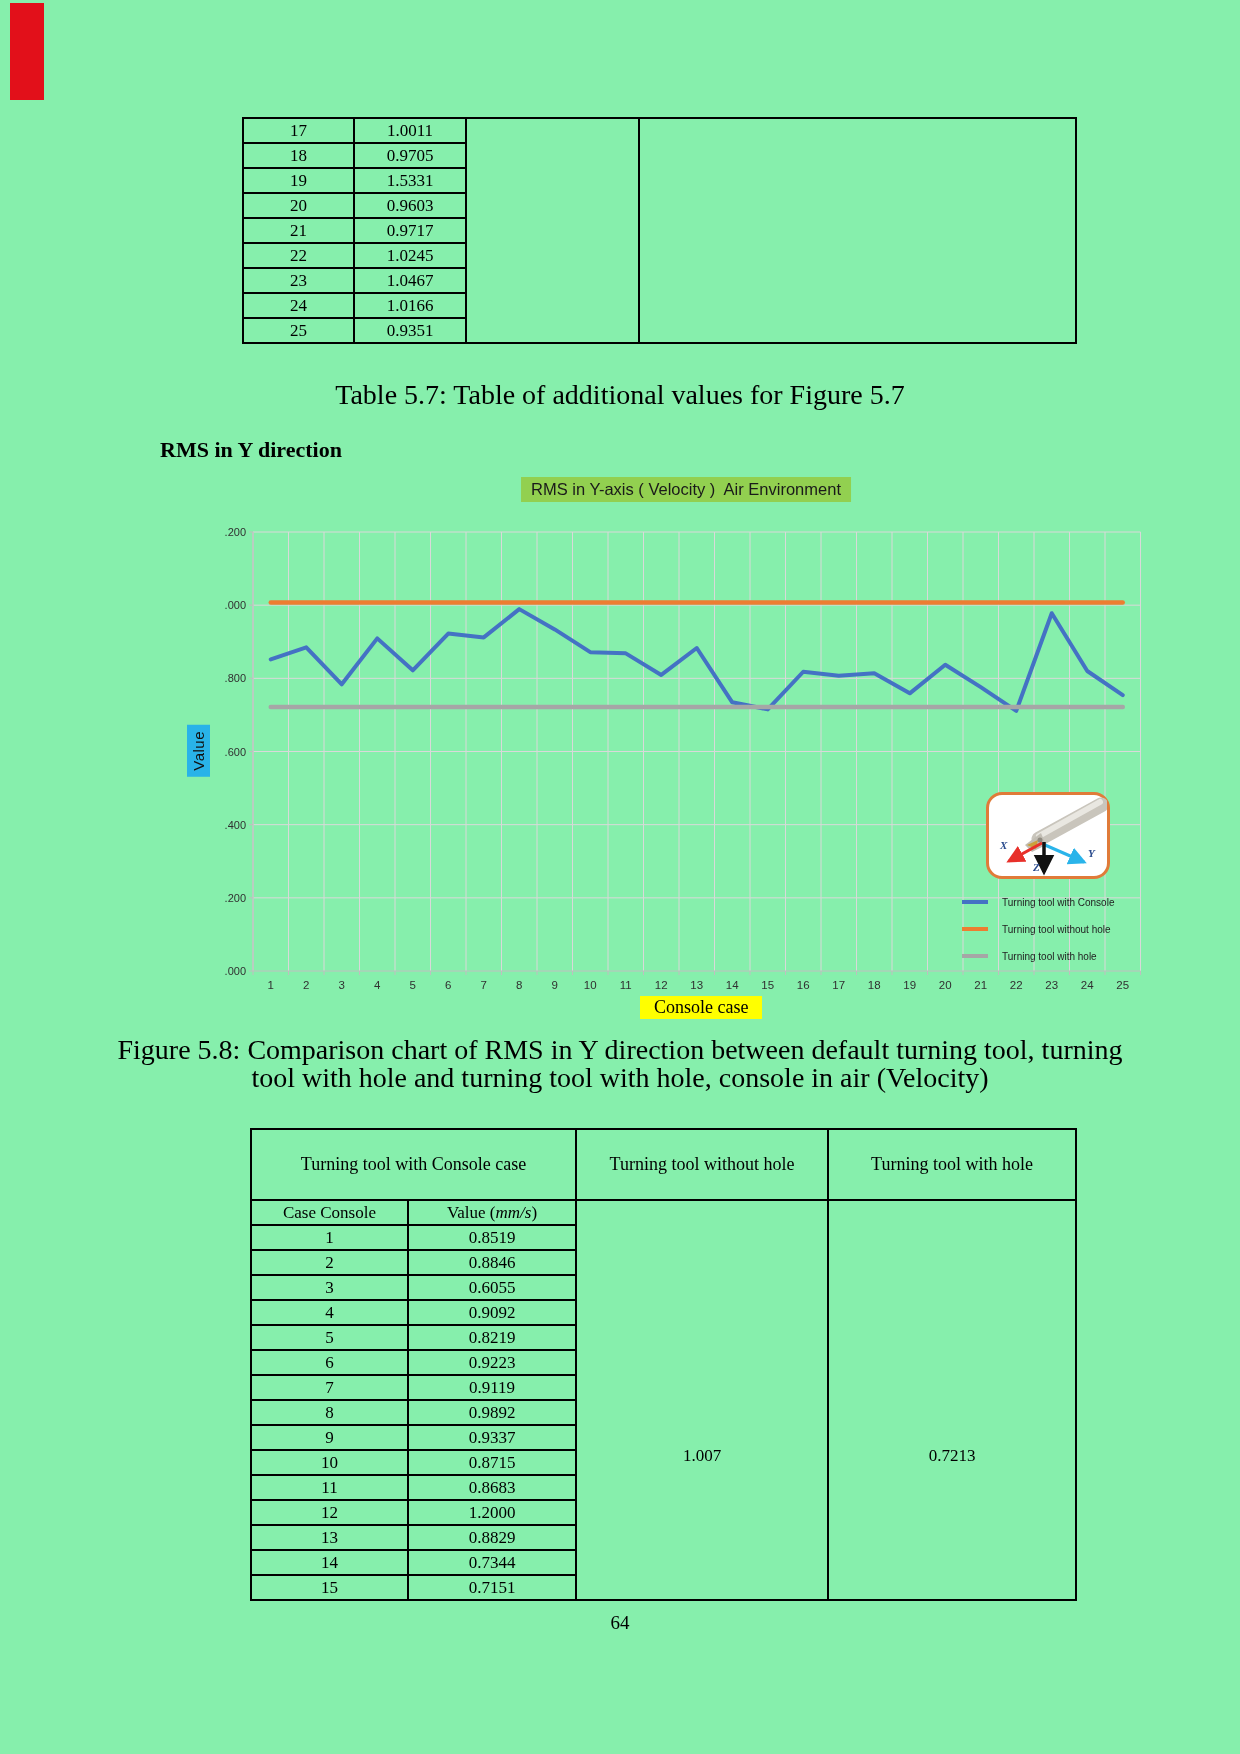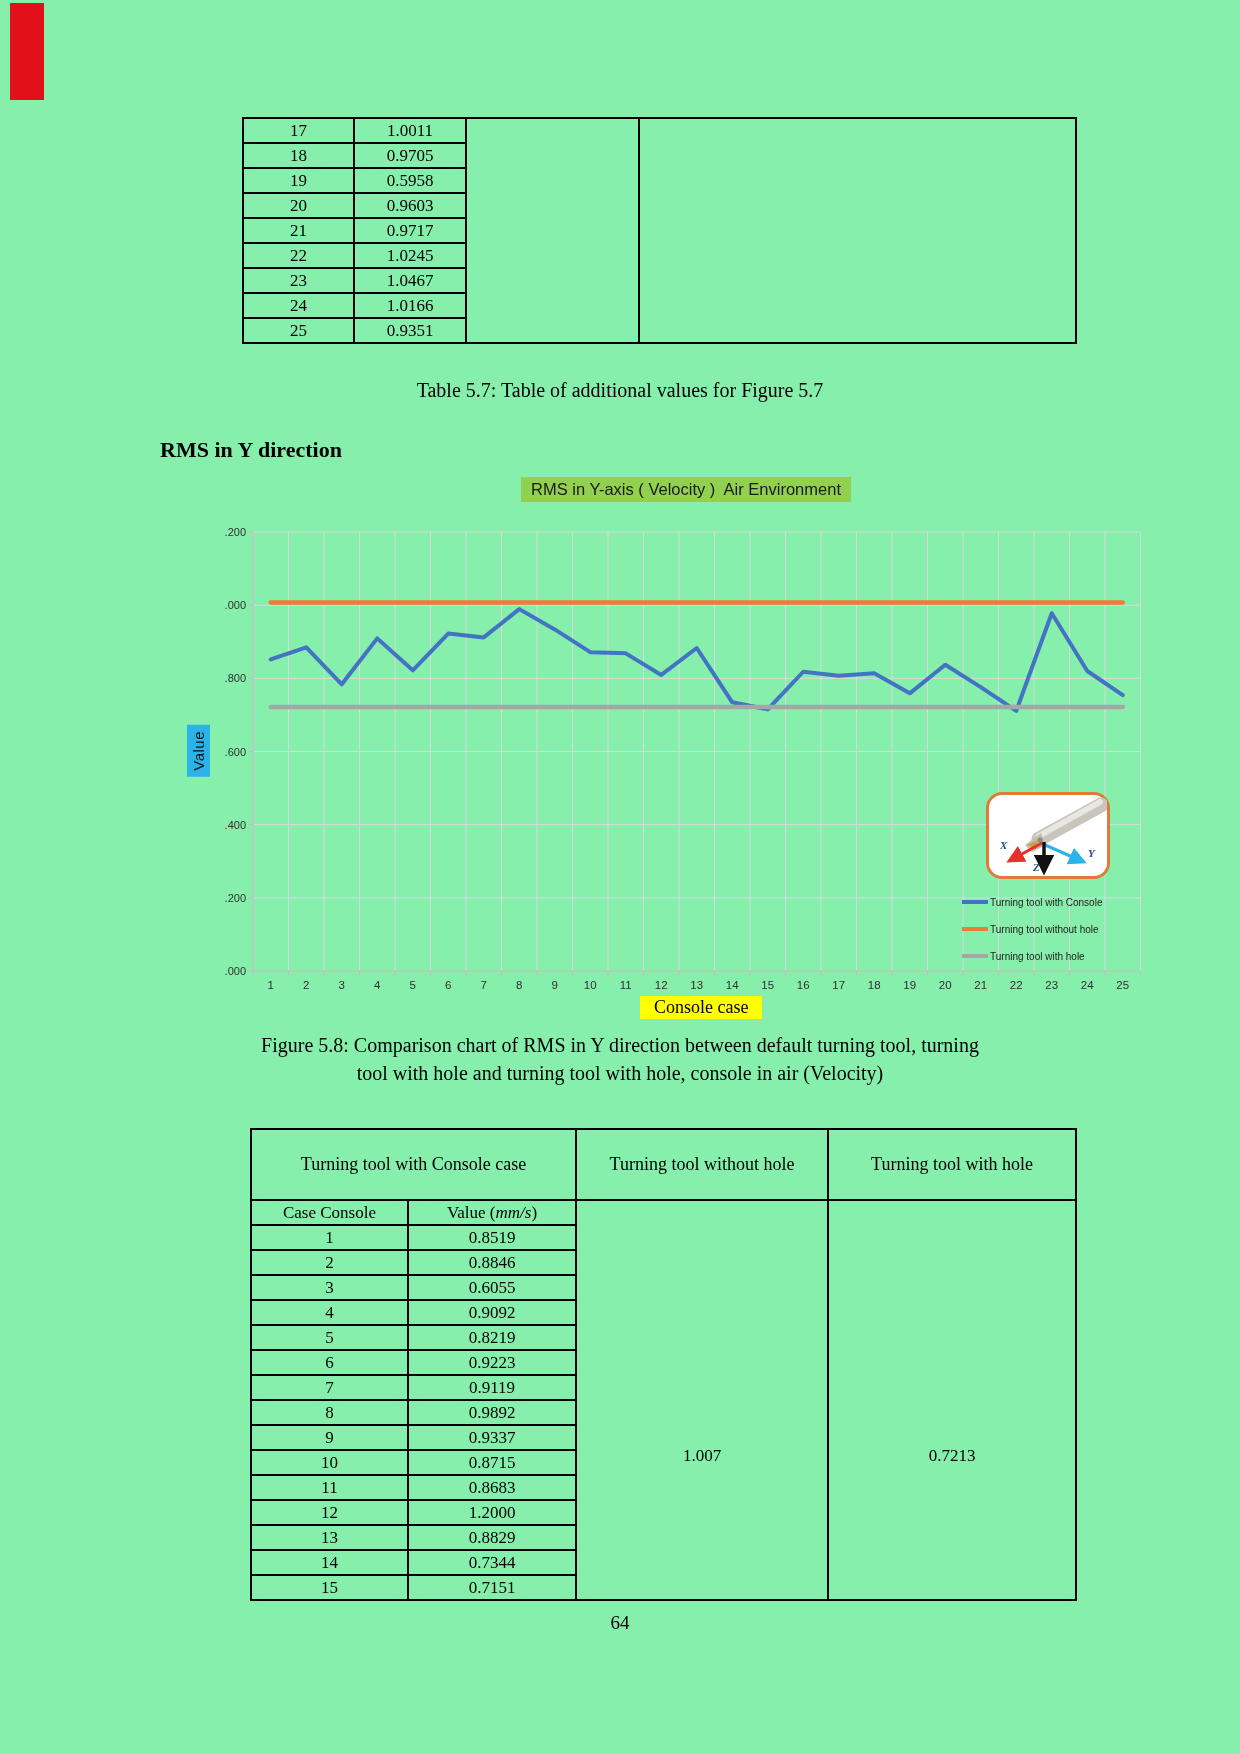--- a/index.html
+++ b/index.html
@@ -15,38 +15,38 @@
 ractio    font-family:"Liberation Serif",serif;}
   table.doc-table td{border:2px solid #000;text-align:center;vertical-align:middle;
     font-size:17px;padding:0;}
   #table57{left:242px;top:117px;width:835px;}
   #table58{left:250px;top:1128px;width:827px;}
   #table58 tr.group-header td{height:69px;font-size:18px;border-radius:12px;}
   td.merged-val{vertical-align:top;padding-top:112px !important;font-size:17px;}
   td.value-hdr i{font-family:"Liberation Serif",serif;}
 
   
-  .caption{left:0;width:1240px;text-align:center;font-size:20px;}
+  .caption{left:0;width:1240px;text-align:center;font-size:28px;}
   #table57-caption{top:379px;}
   #section-heading{left:160px;top:437px;font-size:22px;font-weight:bold;}
   #figcap1{top:1034px;}
   #figcap2{top:1062px;}
   #page-number{left:0;top:1612px;width:1240px;text-align:center;font-size:19px;}
 
   
   #chart-svg{left:225px;top:470px;}
   #chart-title{left:686px;top:477px;transform:translateX(-50%);
     font-family:"Liberation Sans",sans-serif;font-size:16.5px;color:#1a1a1a;
     padding:3px 10px;white-space:pre;}
   #value-label{left:187px;top:725px;writing-mode:vertical-rl;transform:rotate(180deg);
     font-family:"Liberation Sans",sans-serif;font-size:15px;color:#111;
     padding:6px 3px;letter-spacing:.5px;}
   #console-label{left:640px;top:996px;font-size:18px;padding:1px 14px;}
   #legend{left:962px;top:895px;width:180px;}
-  .legend-row{display:flex;align-items:center;height:14px;margin-bottom:13px;}
+  .legend-row{display:flex;align-items:center;height:14px;margin-bottom:13px;gap:12px;}
   .legend-dash{display:inline-block;width:26px;height:4px;margin-right:2px;flex:0 0 26px;}
   .legend-text{font-family:"Liberation Sans",sans-serif;font-size:10px;color:#222;
     white-space:nowrap;}
   #tool-inset{left:986px;top:792px;width:124px;height:87px;background:#fff;
     border:3px solid #e07b39;border-radius:16px;box-sizing:border-box;}
 </style>
 </head>
 <body>
 
 <div id="page">
@@ -66,21 +66,21 @@
           <td>1.0011</td>
           <td rowspan="9"></td>
           <td rowspan="9"></td>
         </tr>
         <tr style="height: 25px;">
           <td>18</td>
           <td>0.9705</td>
         </tr>
         <tr style="height: 25px;">
           <td>19</td>
-          <td>0.5958</td>
+          <td>1.5331</td>
         </tr>
         <tr style="height: 25px;">
           <td>20</td>
           <td>0.9603</td>
         </tr>
         <tr style="height: 25px;">
           <td>21</td>
           <td>0.9717</td>
         </tr>
         <tr style="height: 25px;">

